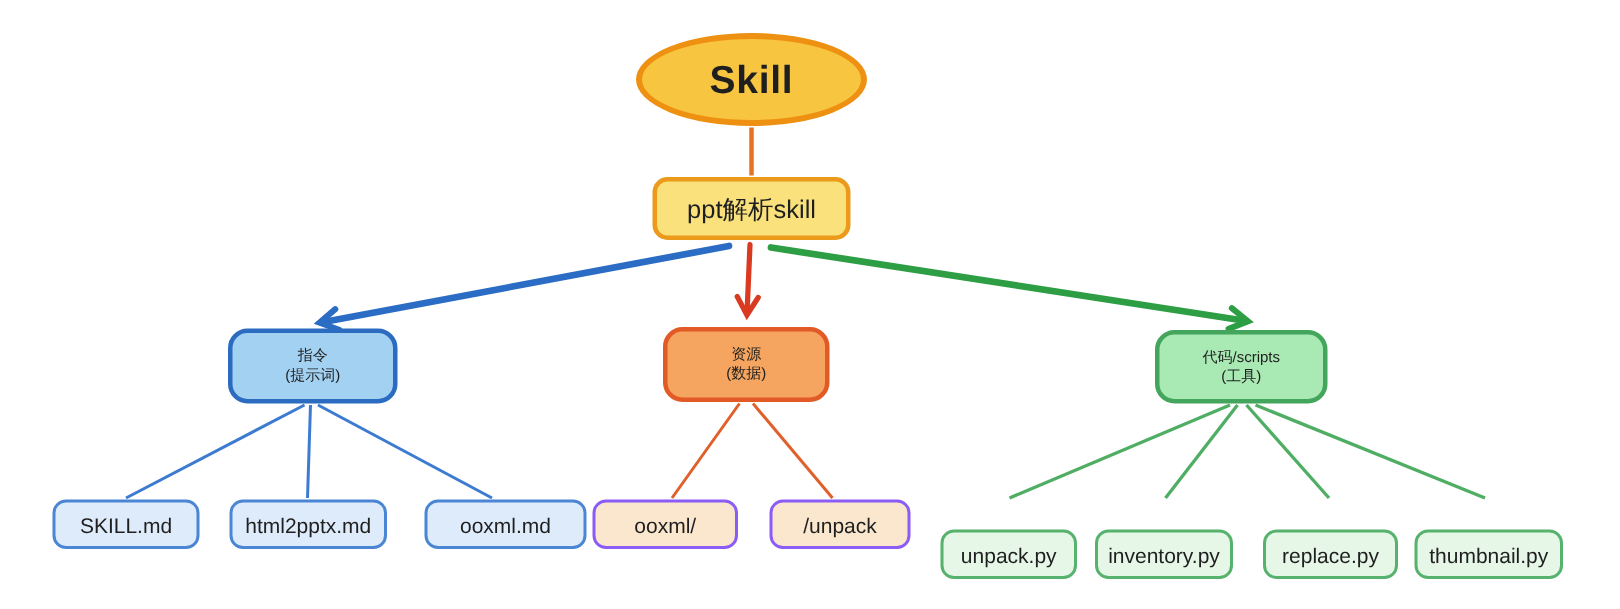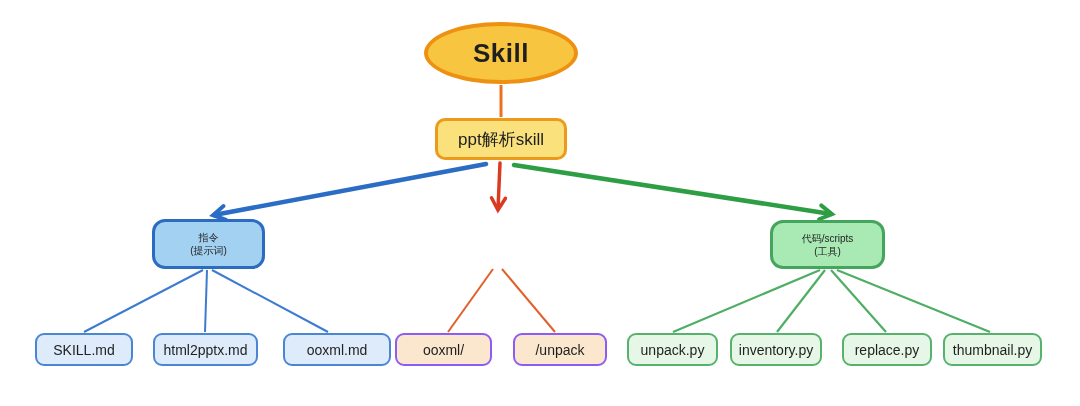--- a/index.html
+++ b/index.html
@@ -53,21 +53,21 @@
     left:770px;top:220px;width:115px;height:49px;
     background:#A9E9B4;border:3px solid #44A65C;
   }
   .leaf{
     top:333px;height:33px;
     border-radius:9px;
     font-size:14px;font-weight:500;
   }
   .leaf-blue{background:#DEEBFA;border:2px solid #4A86D4;}
   .leaf-orange{background:#FAE7CE;border:2px solid #8b5cf6;}
-  .leaf-green{background:#E6F7E7;border:2px solid #57B26E;}
+  .leaf-green{background:#E6F7E7;border:2px solid #57B26E;margin-top:20px;}
 </style>
 </head>
 <body>
 
 <div class="canvas">
 
   <svg class="edges" viewBox="0 0 1080 406">
     <defs>
       <marker id="arrow-blue" markerUnits="userSpaceOnUse" markerWidth="20" markerHeight="20" refX="15" refY="10" orient="auto">
         <path d="M4,3 L16,10 L4,17" fill="none" stroke="#2B6CC4" stroke-width="4" stroke-linecap="round"></path>
@@ -104,20 +104,24 @@
   </div>
 
   <div class="node subroot">
     <span>ppt解析skill</span>
   </div>
 
   <div class="node branch branch-blue">
     <span>指令</span>
     <span>(提示词)</span>
   </div>
+  <div class="node branch branch-orange">
+    <span>资源</span>
+    <span>(数据)</span>
+  </div>
   <div class="node branch branch-green">
     <span>代码/scripts</span>
     <span>(工具)</span>
   </div>
 
   <div class="node leaf leaf-blue" style="left:35px;width:98px;">
     <span>SKILL.md</span>
   </div>
   <div class="node leaf leaf-blue" style="left:153px;width:105px;">
     <span>html2pptx.md</span>

